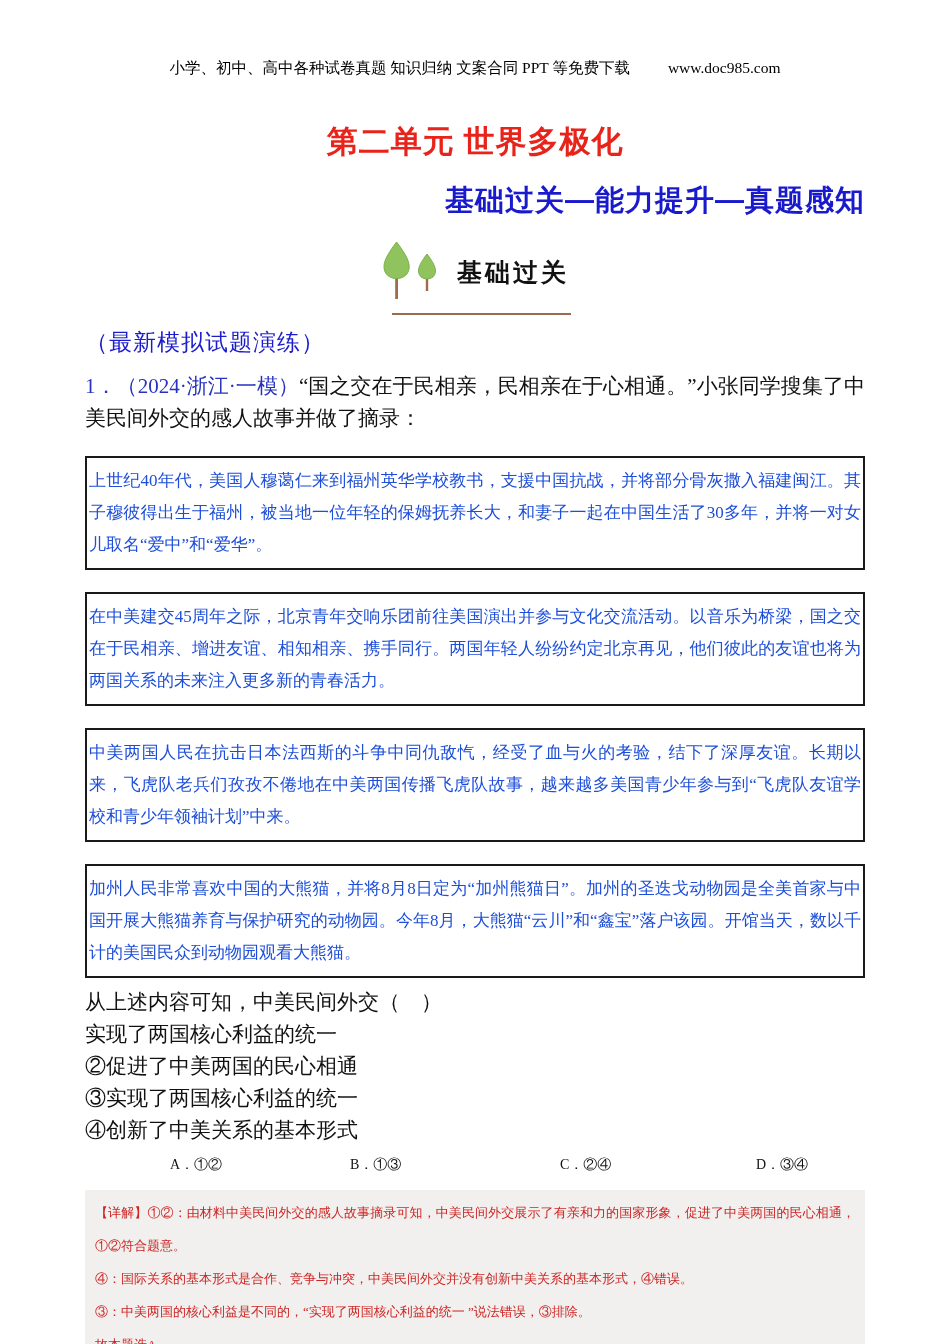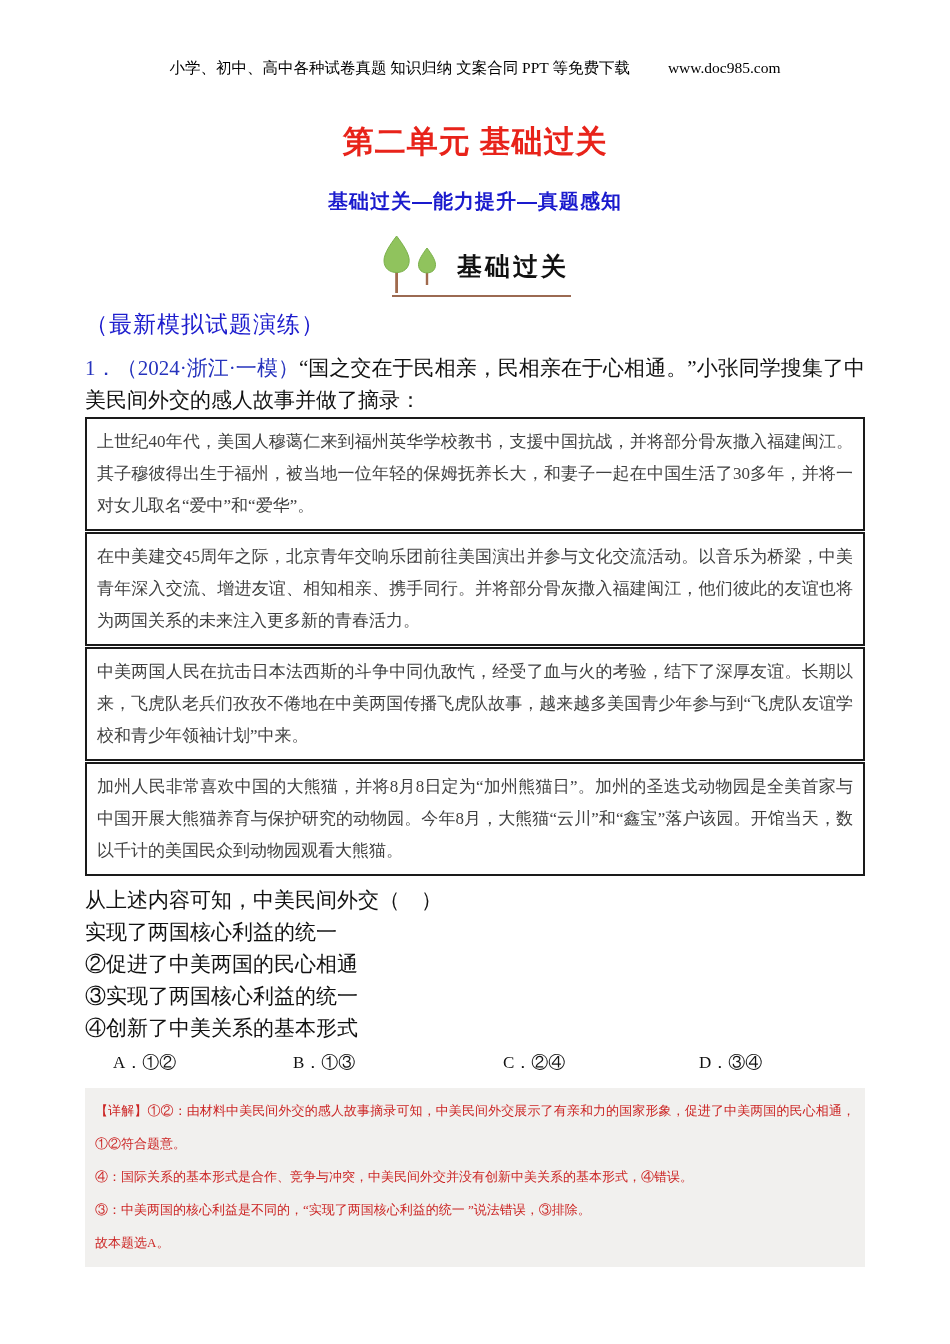--- a/index.html
+++ b/index.html
@@ -18,29 +18,29 @@
     white-space:nowrap;
   }
 
   
   .doc-title {
     margin-top:42px; text-align:center;
     font-size:31px; font-weight:bold; color:#e8231a;
     letter-spacing:1px;
   }
   .doc-subtitle {
-    margin-top:25px; text-align:center;
+    margin-top:18px; text-align:right;
     font-family:"Liberation Sans","DejaVu Sans",sans-serif;
-    font-size:20px; font-weight:bold; color:#1a1acd;
+    font-size:29px; font-weight:bold; color:#1a1acd;
     letter-spacing:1px;
   }
 
   
   .badge-row { margin-top:18px; display:flex; justify-content:center; }
-  .badge { position:relative; display:flex; align-items:flex-end; padding-bottom:4px; }
+  .badge { position:relative; display:flex; align-items:flex-end; padding-bottom:16px; }
   .badge svg { display:block; }
   .badge-label {
     font-family:"Liberation Sans","DejaVu Sans",sans-serif;
     font-size:25px; font-weight:bold; color:#111;
     letter-spacing:3px; margin:0 2px 10px 12px;
   }
   .badge-line {
     position:absolute; left:13px; right:0; bottom:0; height:2px;
     background:#9b6a52;
   }
@@ -51,32 +51,32 @@
   }
 
   
   .q-para, .stem-line, .statement, .q2-para {
     font-size:21px; line-height:32px; text-align:justify; color:#111;
   }
   .q-para { margin-top:12px; }
   .blue { color:#2633bd; }
 
   .excerpt-box {
-    margin-top:1px;
+    margin-top:22px;
     border:2px solid #1a1a1a;
-    padding:7px 10px;
-    font-size:17px; line-height:32px; text-align:justify; color:#404040;
+    padding:7px 2px;
+    font-size:17px; line-height:32px; text-align:justify; color:#1d4ed8;
   }
 
   .stem-line { margin-top:8px; }
   .statement { margin-top:0; }
 
   .options-row {
     display:flex; margin:2px 0 8px 28px;
-    font-size:17px; line-height:34px; color:#111;
+    font-size:14px; line-height:34px; color:#111;justify-content:center;
   }
   .option { display:inline-block; }
   .option:nth-child(1){ width:180px; }
   .option:nth-child(2){ width:210px; }
   .option:nth-child(3){ width:196px; }
 
   .answer-block {
     background:#f1f0ee;
     padding:6px 10px 8px 10px;
     color:#cc2524;
@@ -87,21 +87,21 @@
 </head>
 <body>
 
 <div class="page">
 
   <div class="site-header">
     <span>小学、初中、高中各种试卷真题 知识归纳 文案合同 PPT 等免费下载</span>
     <span>www.doc985.com</span>
   </div>
 
-  <div class="doc-title">第二单元 基础过关</div>
+  <div class="doc-title">第二单元 世界多极化</div>
 
   <div class="doc-subtitle">基础过关—能力提升—真题感知</div>
 
   <div class="badge-row">
     <div class="badge">
       <svg width="66" height="60" viewBox="0 0 66 60" aria-hidden="true">
         <rect x="16.2" y="26" width="2.8" height="34" fill="#a06a4d"></rect>
         <path d="M17.6 3 C11.5 11 5 20.5 5 27.5 C5 35.5 10.8 39.5 17.6 39.5 C24.4 39.5 30.2 35.5 30.2 27.5 C30.2 20.5 23.7 11 17.6 3 Z" fill="#90c35d" stroke="#7ab04a" stroke-width="1"></path>
         <rect x="46.8" y="36" width="2.4" height="16" fill="#a06a4d"></rect>
         <path d="M48 15 C43.8 20.5 39.5 27 39.5 31.7 C39.5 37.2 43.4 39.9 48 39.9 C52.6 39.9 56.5 37.2 56.5 31.7 C56.5 27 52.2 20.5 48 15 Z" fill="#90c35d" stroke="#7ab04a" stroke-width="1"></path>
@@ -111,21 +111,21 @@
     </div>
   </div>
 
   <div class="note-line">（最新模拟试题演练）</div>
 
   <div class="q-para">
     <span class="blue">1．</span><span class="blue">（2024·浙江·一模）</span><span>“国之交在于民相亲，民相亲在于心相通。”小张同学搜集了中美民间外交的感人故事并做了摘录：</span>
   </div>
 
   <div class="excerpt-box">上世纪40年代，美国人穆蔼仁来到福州英华学校教书，支援中国抗战，并将部分骨灰撒入福建闽江。其子穆彼得出生于福州，被当地一位年轻的保姆抚养长大，和妻子一起在中国生活了30多年，并将一对女儿取名“爱中”和“爱华”。</div>
-  <div class="excerpt-box">在中美建交45周年之际，北京青年交响乐团前往美国演出并参与文化交流活动。以音乐为桥梁，中美青年深入交流、增进友谊、相知相亲、携手同行。并将部分骨灰撒入福建闽江，他们彼此的友谊也将为两国关系的未来注入更多新的青春活力。</div>
+  <div class="excerpt-box">在中美建交45周年之际，北京青年交响乐团前往美国演出并参与文化交流活动。以音乐为桥梁，国之交在于民相亲、增进友谊、相知相亲、携手同行。两国年轻人纷纷约定北京再见，他们彼此的友谊也将为两国关系的未来注入更多新的青春活力。</div>
   <div class="excerpt-box">中美两国人民在抗击日本法西斯的斗争中同仇敌忾，经受了血与火的考验，结下了深厚友谊。长期以来，飞虎队老兵们孜孜不倦地在中美两国传播飞虎队故事，越来越多美国青少年参与到“飞虎队友谊学校和青少年领袖计划”中来。</div>
   <div class="excerpt-box">加州人民非常喜欢中国的大熊猫，并将8月8日定为“加州熊猫日”。加州的圣迭戈动物园是全美首家与中国开展大熊猫养育与保护研究的动物园。今年8月，大熊猫“云川”和“鑫宝”落户该园。开馆当天，数以千计的美国民众到动物园观看大熊猫。</div>
 
   <div class="stem-line">从上述内容可知，中美民间外交（　）</div>
 
   <div class="statement">实现了两国核心利益的统一</div>
   <div class="statement">②促进了中美两国的民心相通</div>
   <div class="statement">③实现了两国核心利益的统一</div>
   <div class="statement">④创新了中美关系的基本形式</div>
 

